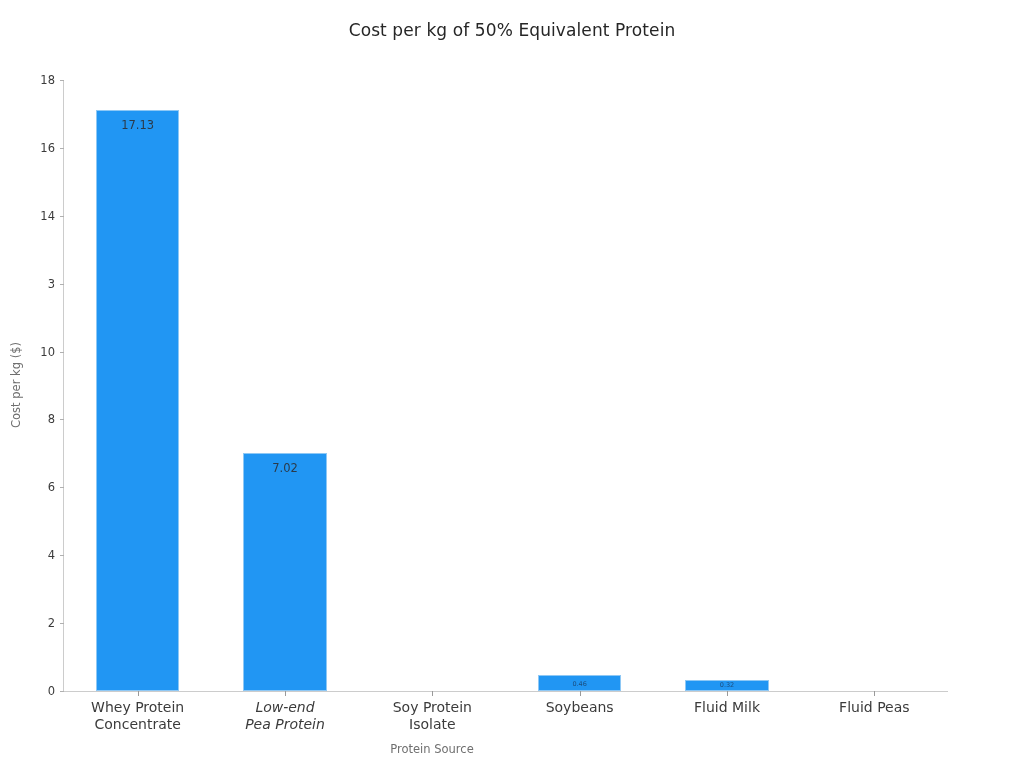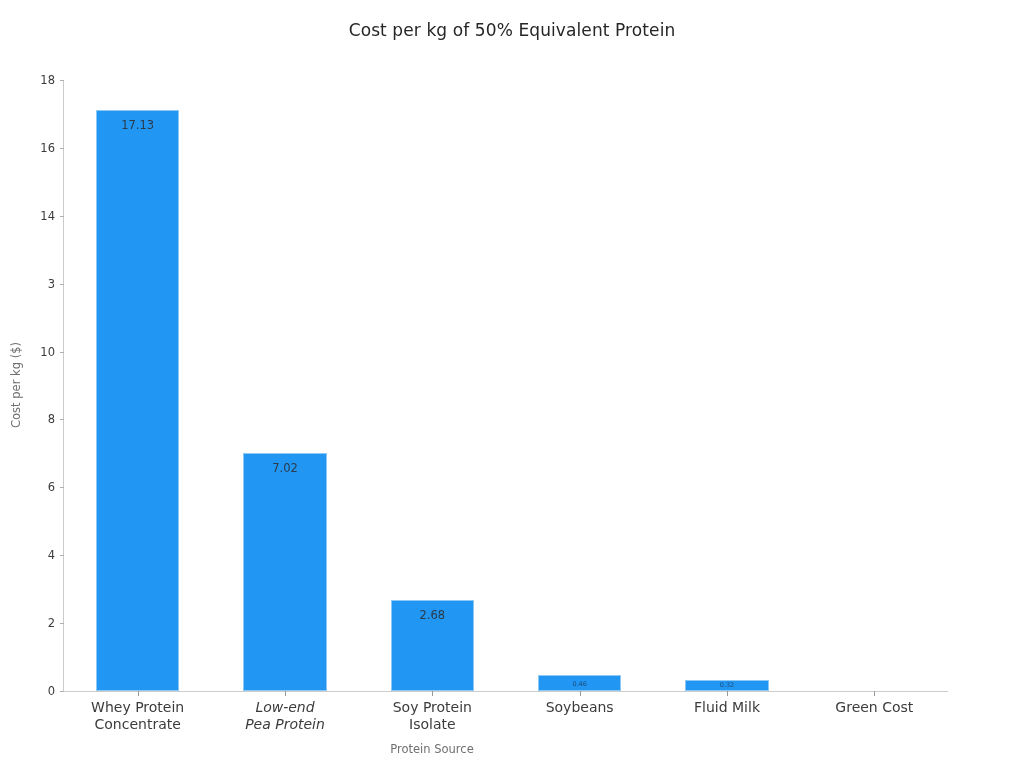--- a/index.html
+++ b/index.html
@@ -206,24 +206,20 @@
         </div>
       </div>
     <div class="bars" id="bars">
         <div class="bar-slot" style="left: 32.045px; width: 83.2433px;">
           <div class="bar" style="height: 581.468px; background: rgb(33, 150, 243); border-color: rgb(142, 200, 245);"></div>
           <div class="bar-label" style="bottom: 559.468px;">17.13</div>
         </div>
         <div class="bar-slot" style="left: 179.378px; width: 83.2433px;">
           <div class="bar" style="height: 238.29px; background: rgb(33, 150, 243); border-color: rgb(142, 200, 245);"></div>
           <div class="bar-label" style="bottom: 216.29px;">7.02</div>
-        </div>
-        <div class="bar-slot" style="left: 326.712px; width: 83.2433px;">
-          <div class="bar" style="height: 90.9711px; background: rgb(33, 150, 243); border-color: rgb(142, 200, 245);"></div>
-          <div class="bar-label" style="bottom: 68.9711px;">2.68</div>
         </div>
         <div class="bar-slot" style="left: 474.045px; width: 83.2433px;">
           <div class="bar" style="height: 15.6144px; background: rgb(33, 150, 243); border-color: rgb(142, 200, 245);"></div>
           <div class="bar-label small" style="bottom: 2.80722px; margin-top: 36px;">0.46</div>
         </div>
         <div class="bar-slot" style="left: 621.378px; width: 83.2433px;">
           <div class="bar" style="height: 10.8622px; background: rgb(33, 150, 243); border-color: rgb(142, 200, 245);"></div>
           <div class="bar-label small" style="bottom: 2px;">0.32</div>
         </div>
       </div>
@@ -237,16 +233,16 @@
       <div class="xtick-label" style="left: 285px; font-style: italic;">Low-end
 Pea Protein</div>
       <div class="xtick-mark" style="left: 432.333px;"></div>
       <div class="xtick-label" style="left: 432.333px;">Soy Protein
 Isolate</div>
       <div class="xtick-mark" style="left: 579.667px;"></div>
       <div class="xtick-label" style="left: 579.667px;">Soybeans</div>
       <div class="xtick-mark" style="left: 727px;"></div>
       <div class="xtick-label" style="left: 727px;">Fluid Milk</div>
       <div class="xtick-mark" style="left: 874.333px;"></div>
-      <div class="xtick-label" style="left: 874.333px;">Green Cost</div>
+      <div class="xtick-label" style="left: 874.333px;">Fluid Peas</div>
     </div>
 
 </div>
 
 </body></html>

